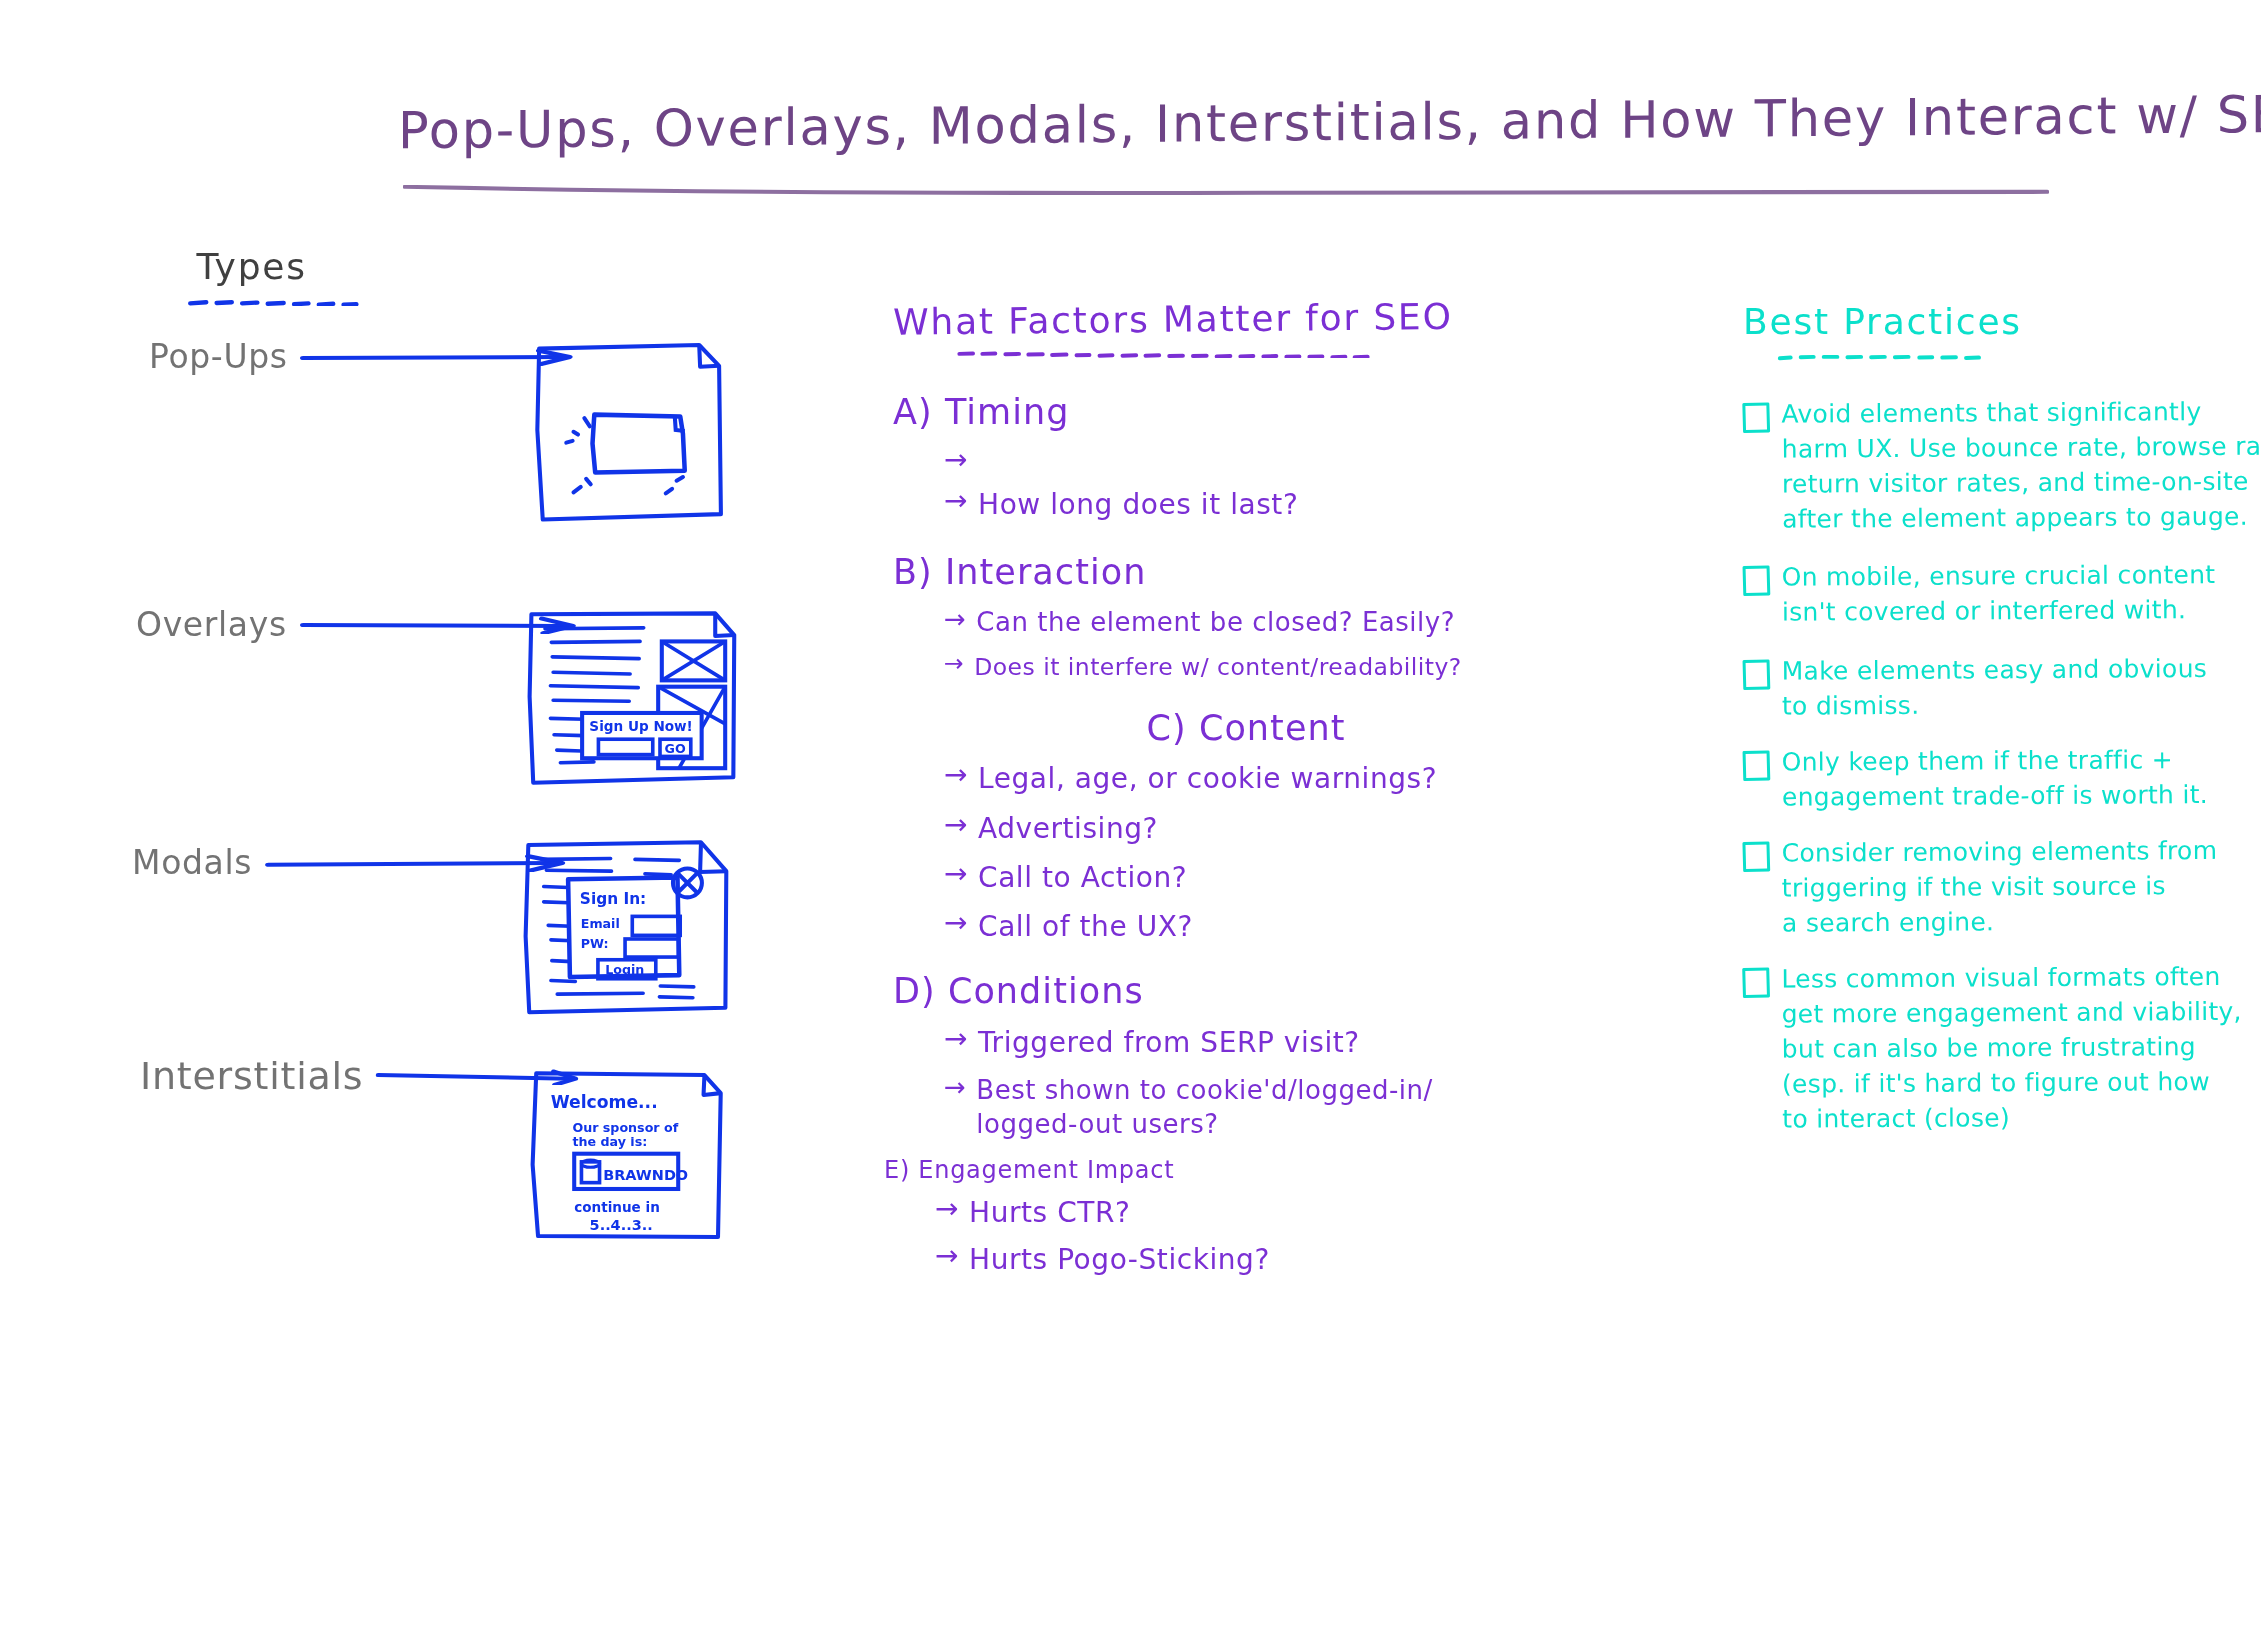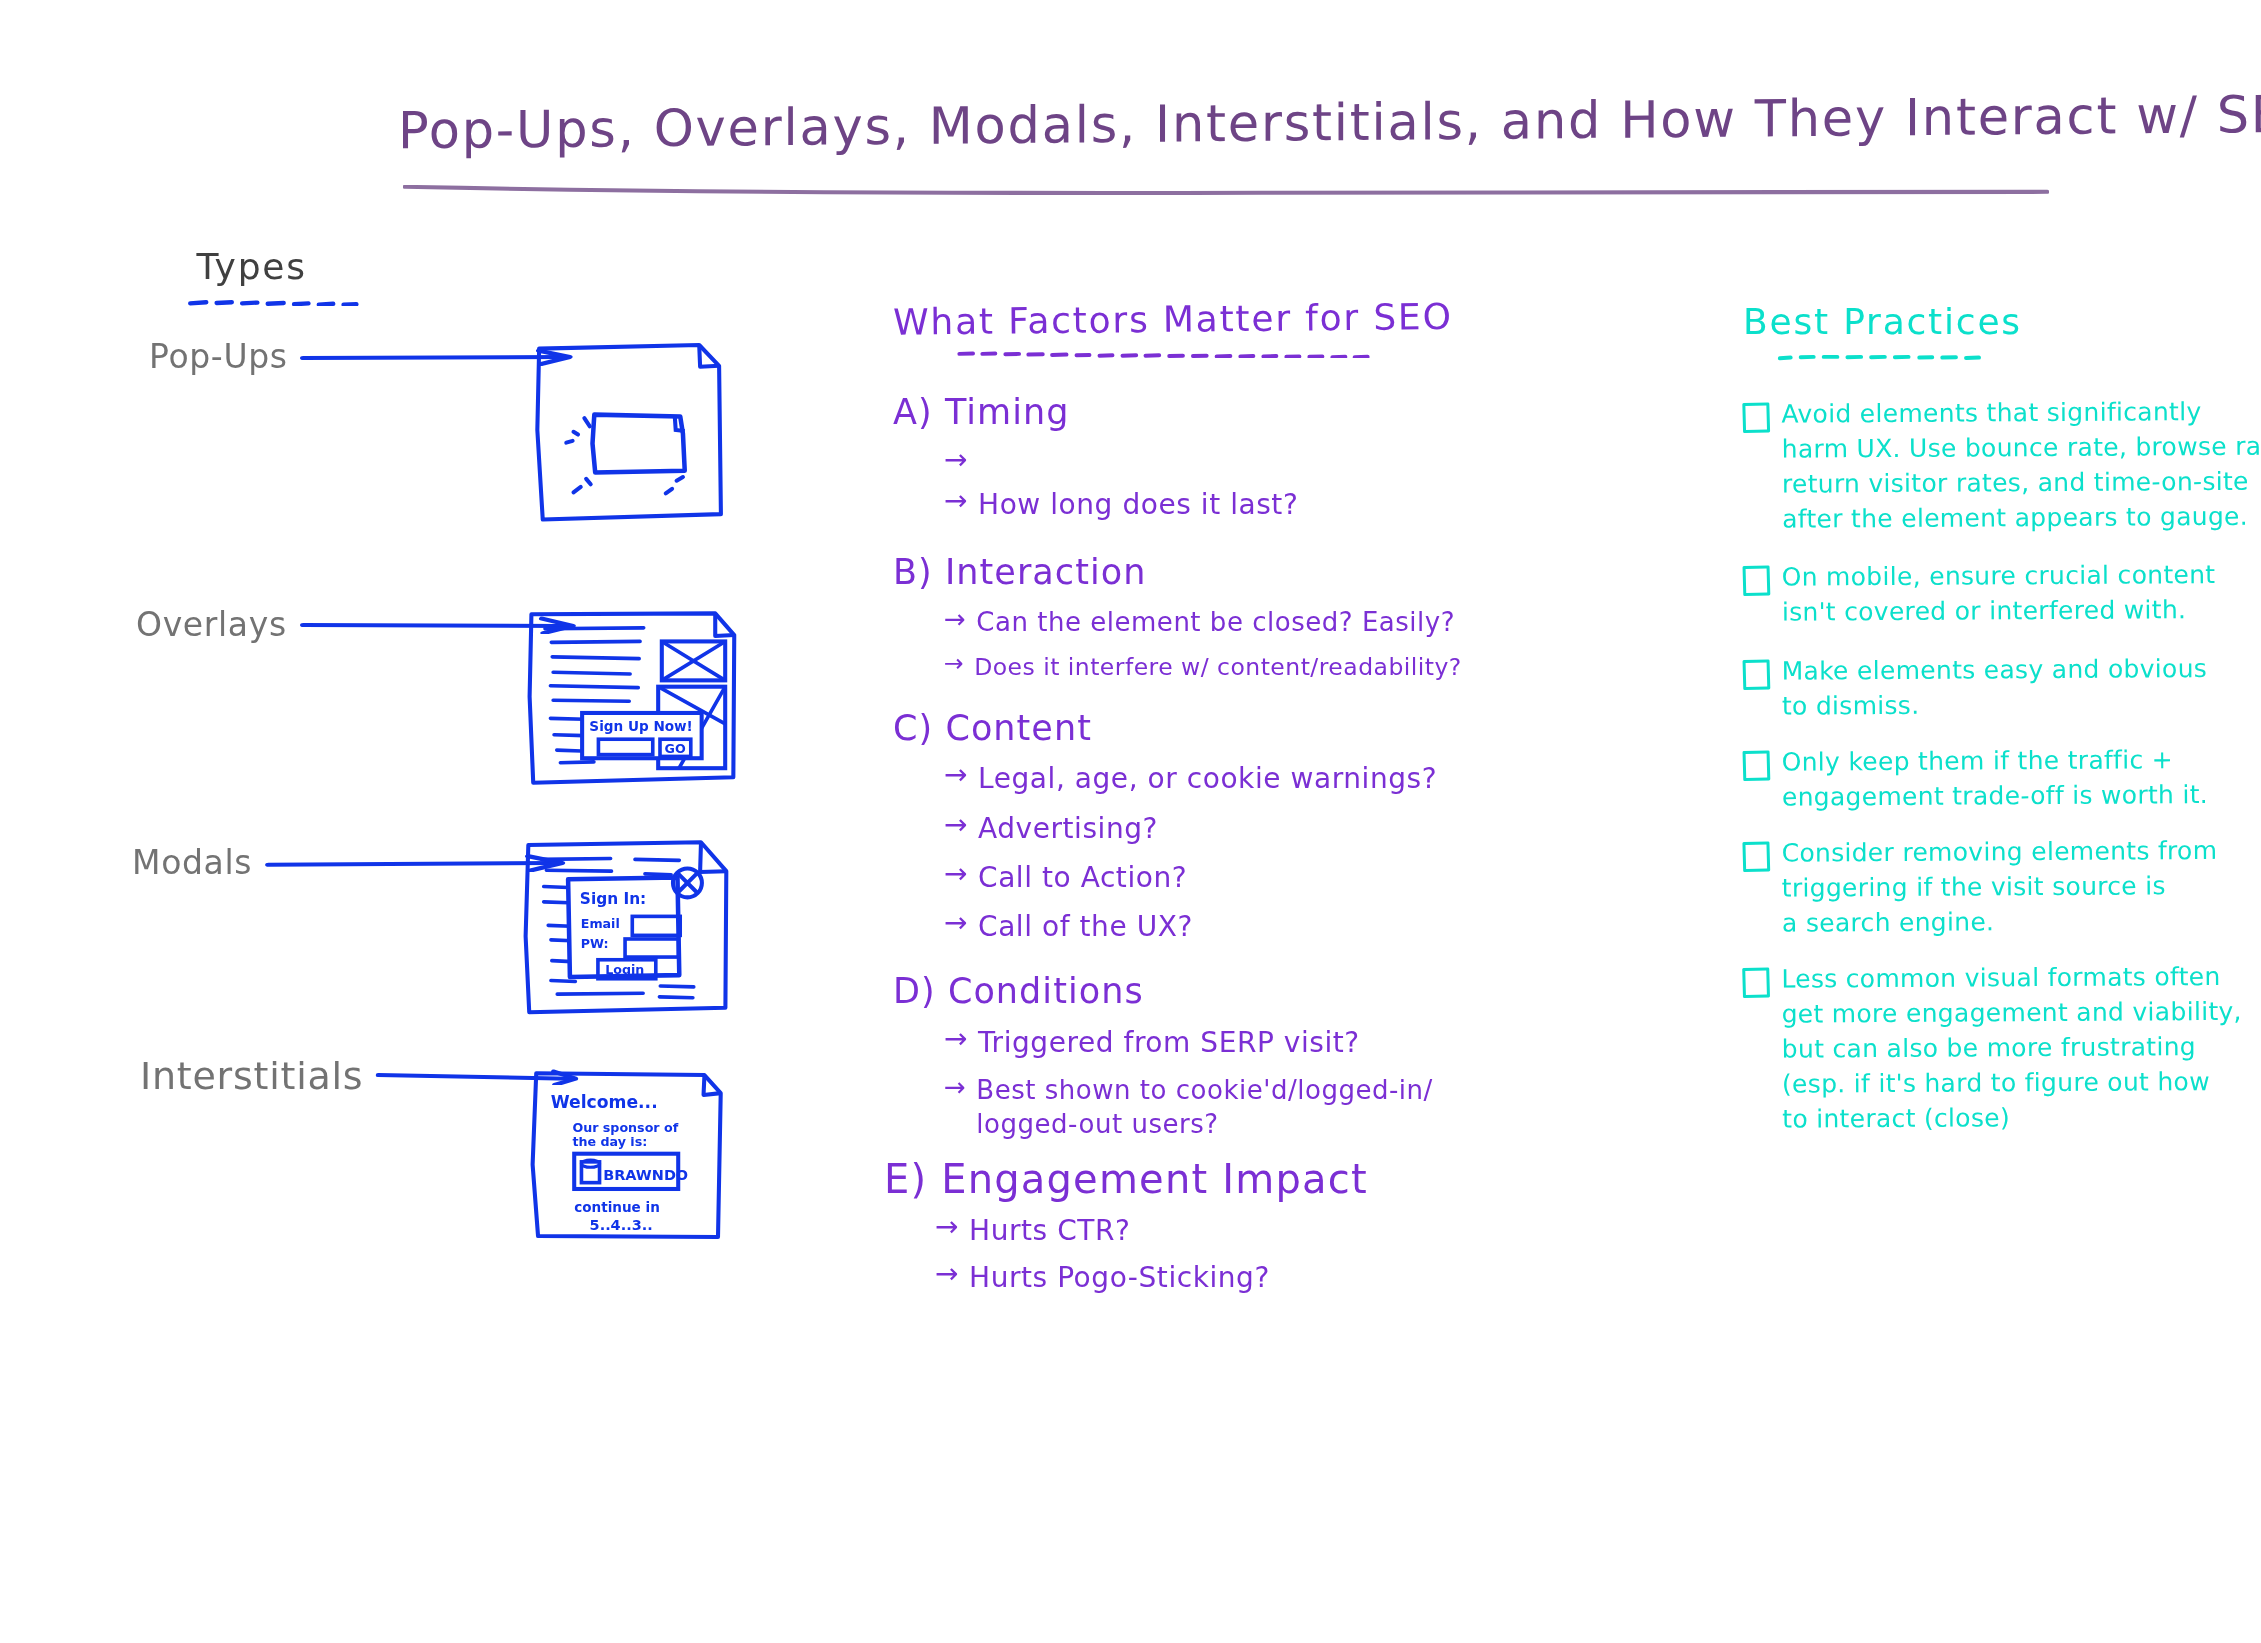--- a/index.html
+++ b/index.html
@@ -341,21 +341,21 @@
         <span class="arrow" style="font-size:26px;">→</span>
         <span class="txt">Can the element be closed? Easily?</span>
       </div>
       <div class="hand factor-sub" style="font-size:23.5px;">
         <span class="arrow" style="font-size:23.5px;">→</span>
         <span class="txt">Does it interfere w/ content/readability?</span>
       </div>
     </div>
 
     
-    <div class="factor-group" style="margin-top:25px;">
+    <div class="factor-group" style="margin-top:25px;text-align:center;">
       <div class="hand factor-head">
         <span>C)</span>
         <span>Content</span>
       </div>
       <div class="hand factor-sub">
         <span class="arrow">→</span>
         <span class="txt">Legal, age, or cookie warnings?</span>
       </div>
       <div class="hand factor-sub">
         <span class="arrow">→</span>
@@ -383,21 +383,21 @@
       </div>
       <div class="hand factor-sub" style="font-size:26px;">
         <span class="arrow" style="font-size:26px;">→</span>
         <span class="txt">Best shown to cookie'd/logged-in/
 logged-out users?</span>
       </div>
     </div>
 
     
     <div class="factor-group" style="margin-top:15.4px; margin-left:-9px;">
-      <div class="hand factor-head" style="font-size:40px;">
+      <div class="hand factor-head" style="font-size:24px;">
         <span>E)</span>
         <span>Engagement Impact</span>
       </div>
       <div class="hand factor-sub" style="margin-top:11px;">
         <span class="arrow">→</span>
         <span class="txt">Hurts CTR?</span>
       </div>
       <div class="hand factor-sub" style="margin-top:11px;">
         <span class="arrow">→</span>
         <span class="txt">Hurts Pogo-Sticking?</span>

